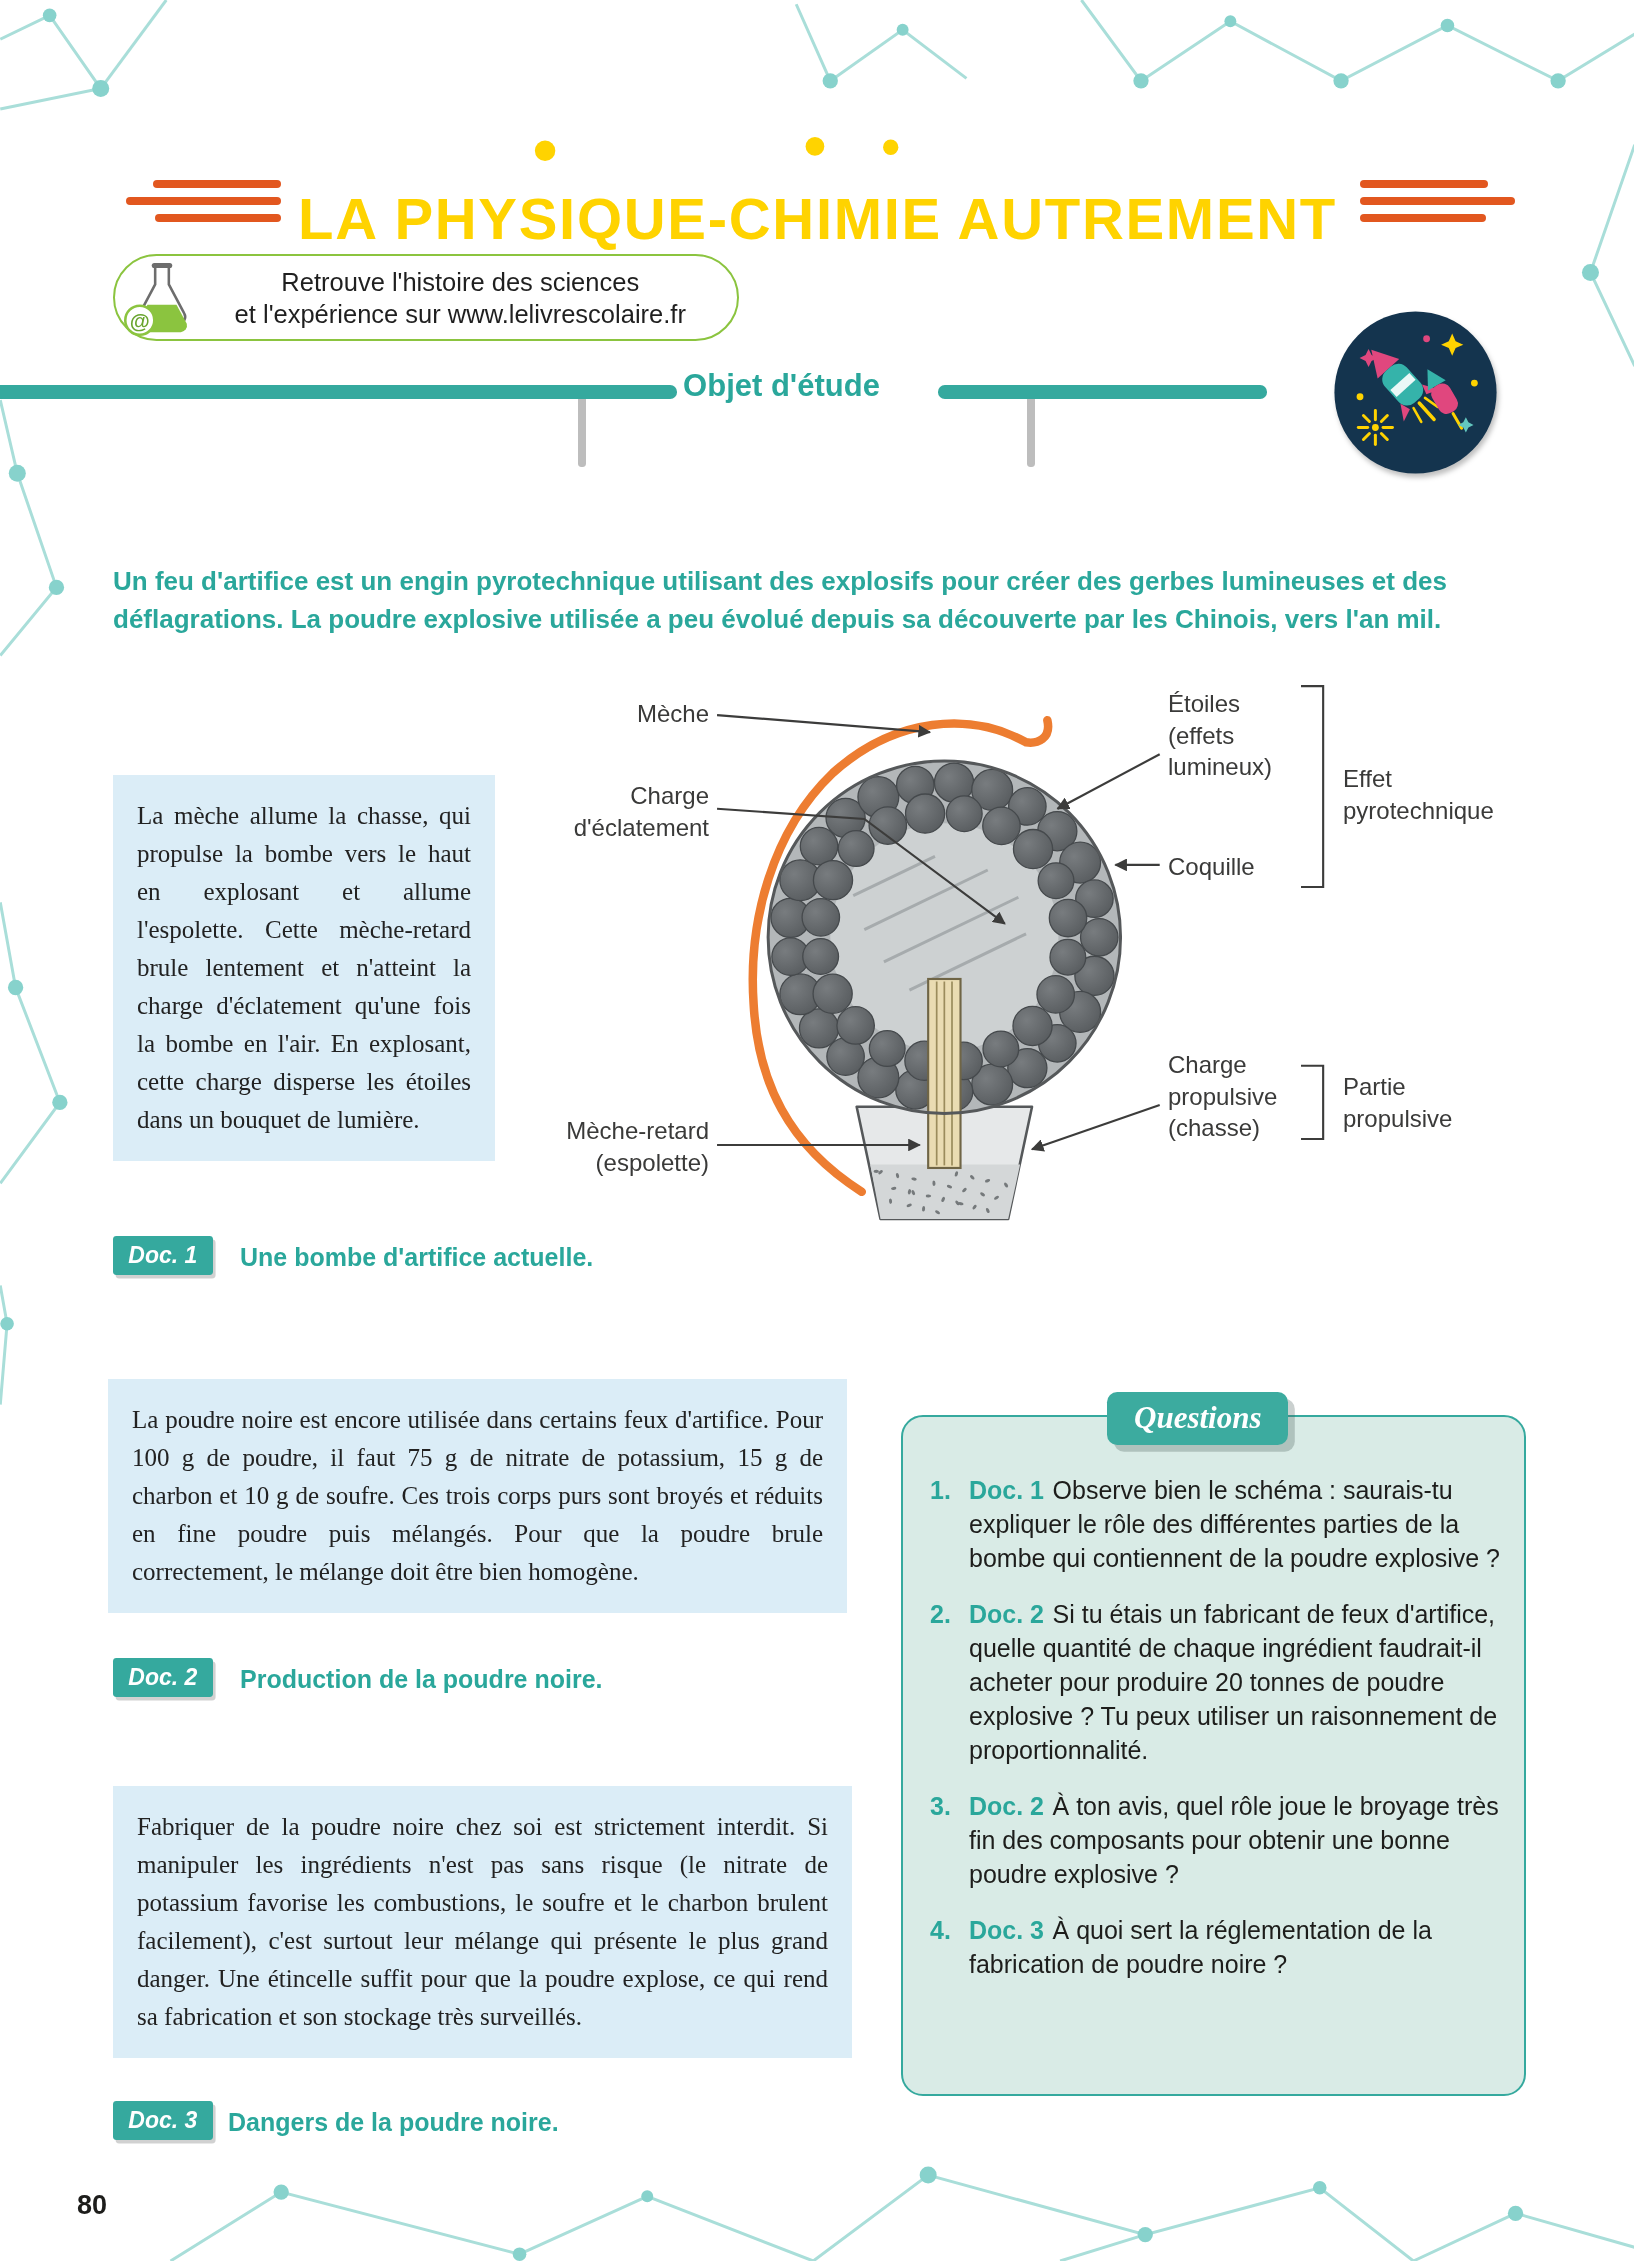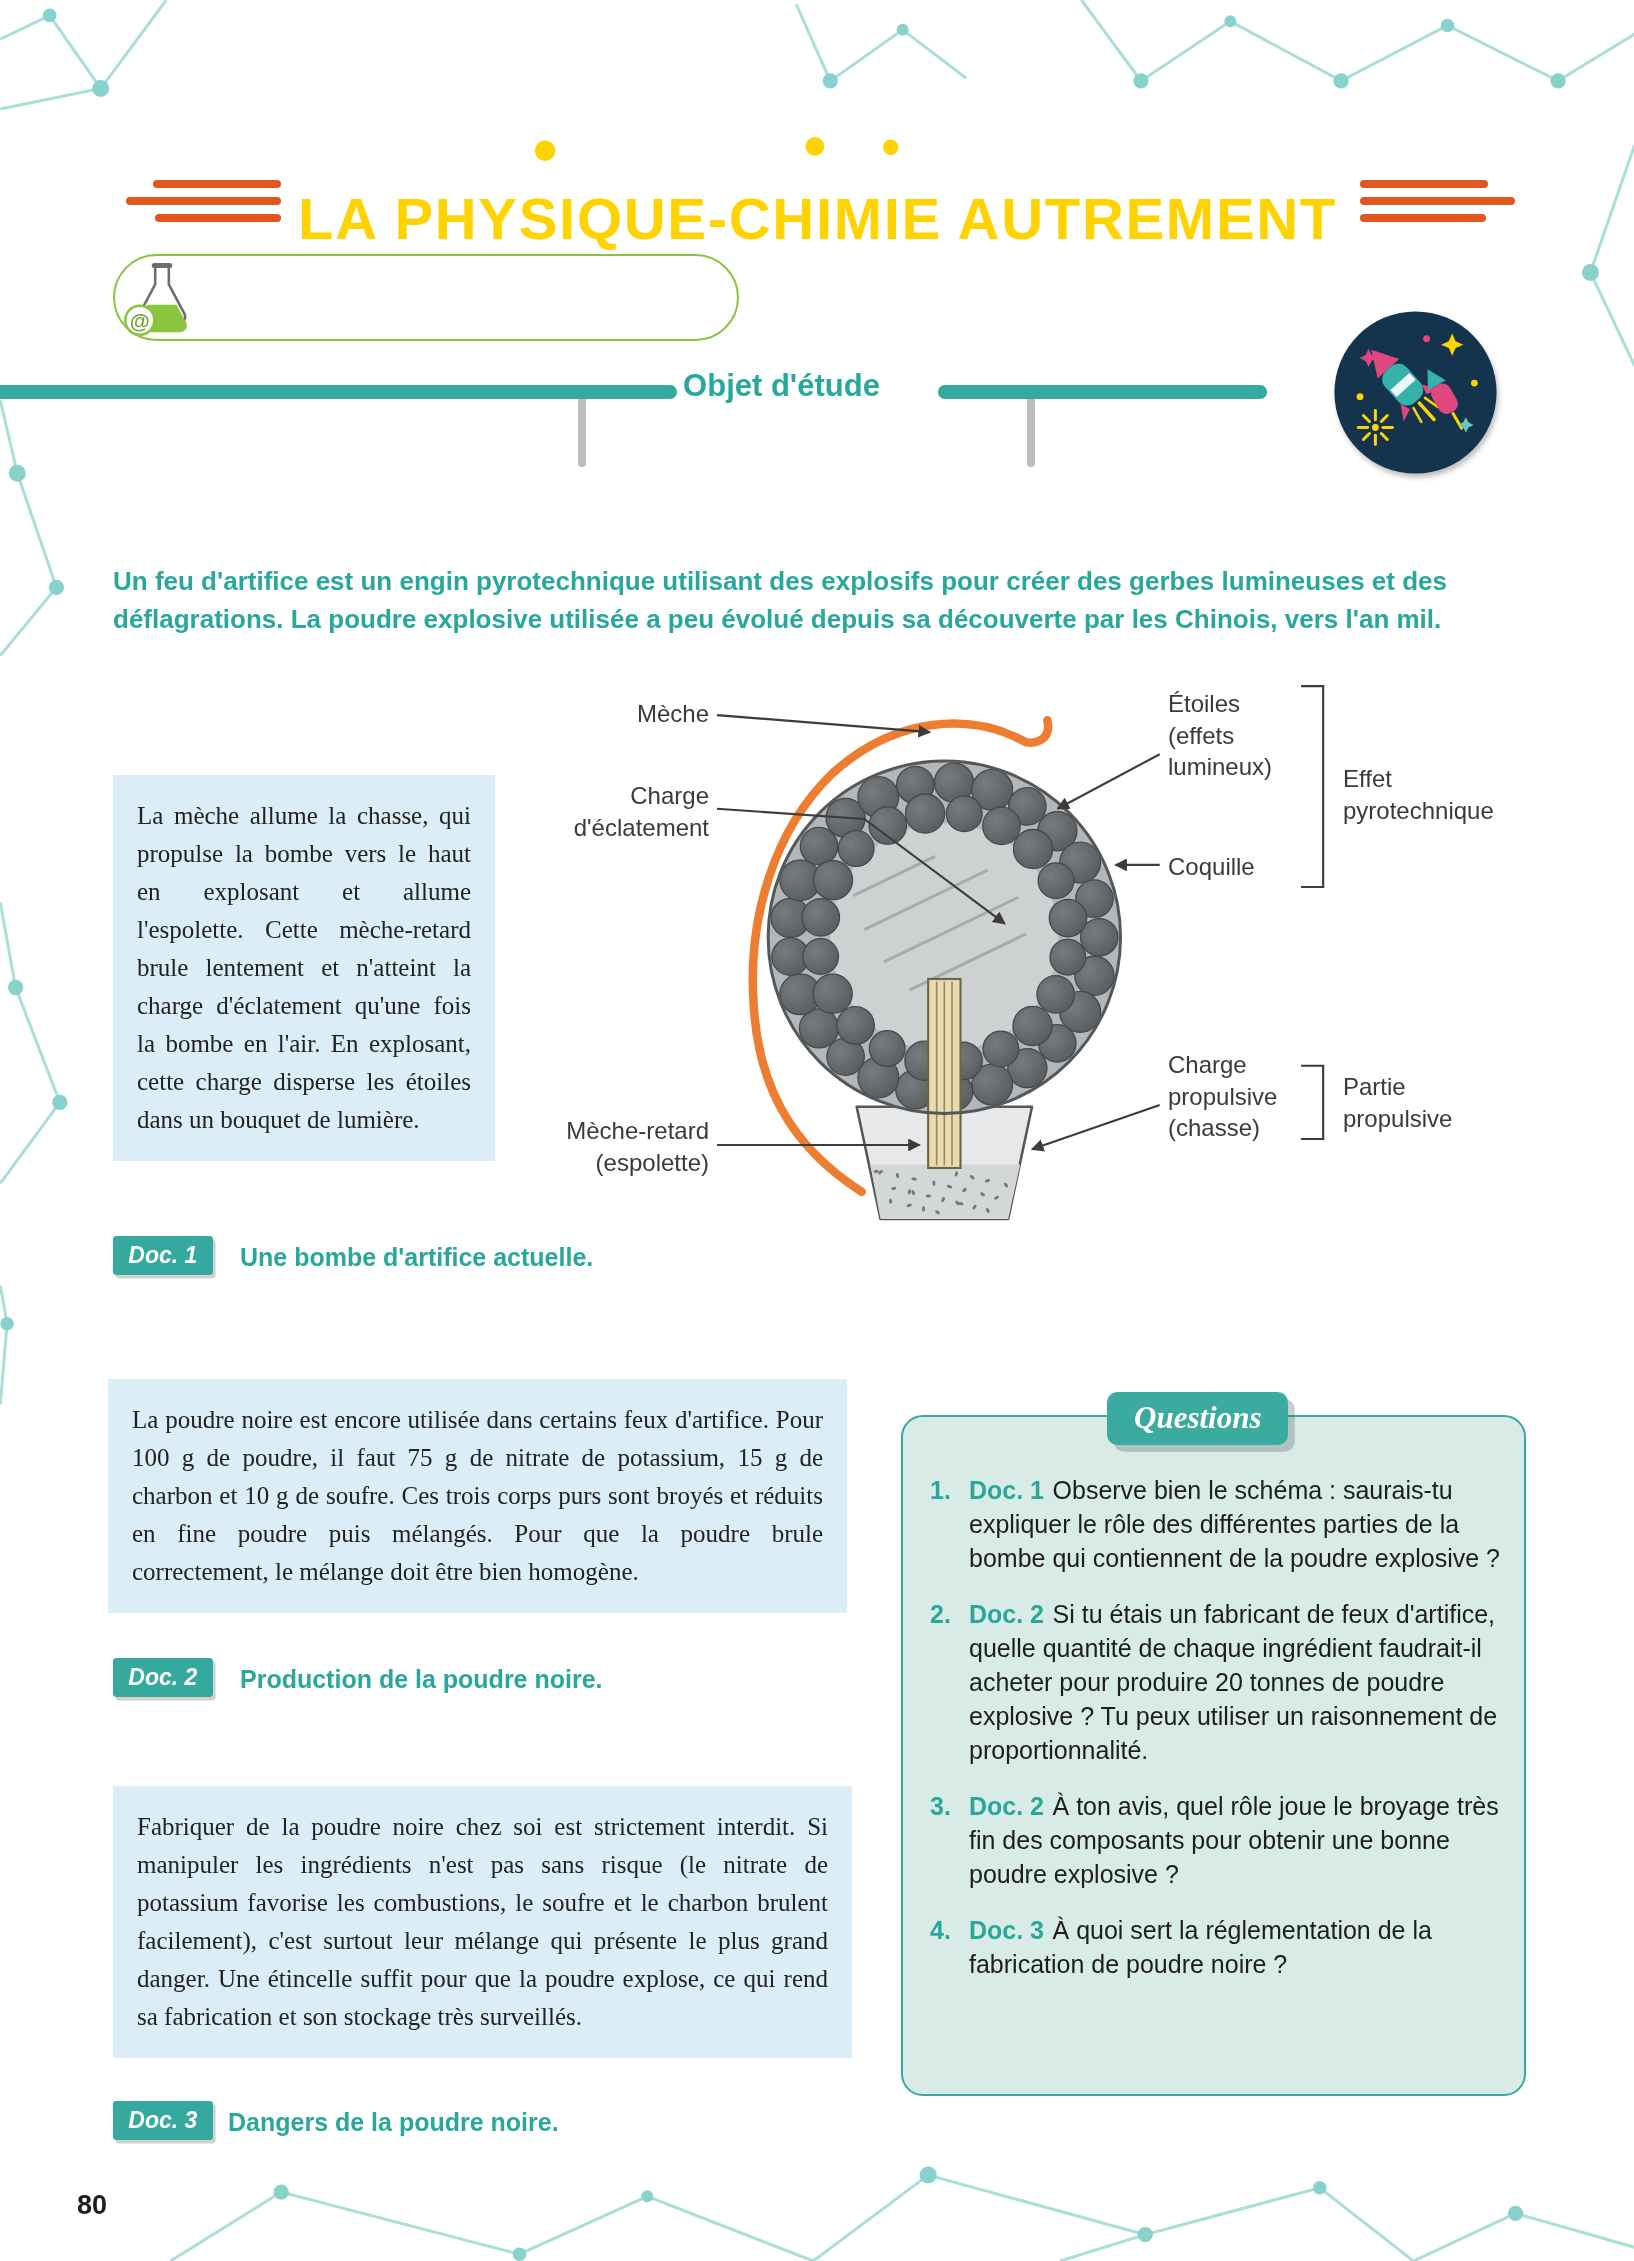--- a/index.html
+++ b/index.html
@@ -128,20 +128,22 @@
 
   <div class="link-pill">
     <svg width="94" height="82" viewBox="0 0 100 96">
       <path d="M42 10 h16 v22 l18 34 a8 8 0 0 1 -7 12 H31 a8 8 0 0 1 -7 -12 l18 -34 z" fill="#ffffff" stroke="#6d6d6d" stroke-width="3"></path>
       <path d="M33 56 L21 78 a8 8 0 0 0 7 10 h44 a8 8 0 0 0 7 -10 L67 56 z" fill="#8bc43f"></path>
       <rect x="38" y="7" width="24" height="6" rx="3" fill="#6d6d6d"></rect>
       <circle cx="24" cy="74" r="17" fill="#ffffff" stroke="#8bc43f" stroke-width="3"></circle>
       <text x="24" y="83" text-anchor="middle" font-size="24" font-weight="bold" fill="#6aa52f">@</text>
     </svg>
     <div class="txt">
+      <div>Retrouve l'histoire des sciences</div>
+      <div>et l'expérience sur www.lelivrescolaire.fr</div>
     </div>
   </div>
 
   <div class="bar-seg bar-left"></div>
   <div class="bar-seg bar-right"></div>
   <div class="objet">Objet d'étude</div>
 
   <div class="string" style="left:578px"></div>
   <div class="string" style="left:1027px"></div>
 

